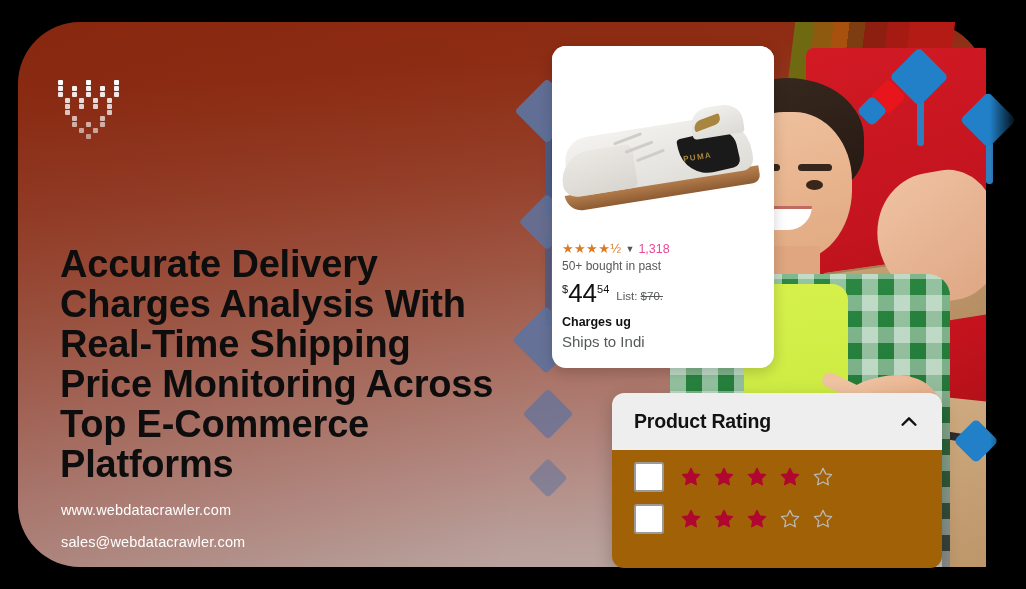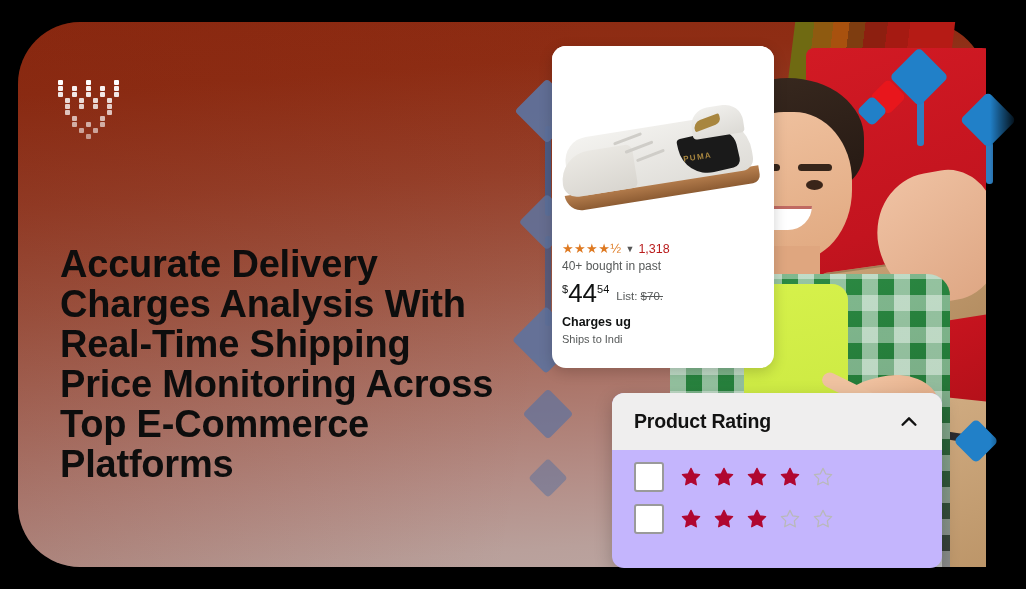--- a/index.html
+++ b/index.html
@@ -76,44 +76,44 @@
   .finger{position:absolute;left:150px;top:304px;width:58px;height:15px;background:#efc2a0;border-radius:9px;transform:rotate(26deg);}
 
   
   .pcard{position:absolute;left:552px;top:46px;width:222px;height:322px;background:#fff;border-radius:14px;box-shadow:0 4px 14px rgba(0,0,0,.18);overflow:hidden;}
   .pcard-img{position:relative;height:190px;background:#fff;}
   .pcard-body{padding:0 10px;}
   .p-title{font-size:13.5px;color:#0f1111;line-height:17px;white-space:nowrap;overflow:hidden;}
   .p-rate{display:flex;align-items:center;gap:4px;margin-top:5px;}
   .p-stars{color:#de7921;font-size:13px;letter-spacing:.4px;}
   .p-chev{font-size:9px;color:#555;}
-  .p-count{font-size:12.5px;color:#b91c1c;}
+  .p-count{font-size:12.5px;color:#ec4899;}
   .p-bought{font-size:12px;color:#565959;margin-top:3px;white-space:nowrap;}
   .p-price{display:flex;align-items:flex-start;margin-top:7px;}
   .p-cur{font-size:11px;color:#0f1111;margin-top:3px;}
   .p-whole{font-size:26px;font-weight:400;color:#0f1111;line-height:26px;}
   .p-frac{font-size:11px;color:#0f1111;margin-top:3px;}
   .p-list{font-size:11.5px;color:#565959;margin:10px 0 0 7px;}
   .p-list s{color:#565959;margin-top:23px;}
   .p-del{font-size:12.5px;color:#0f1111;font-weight:700;margin-top:9px;white-space:nowrap;}
-  .p-ship{font-size:11px;color:#565959;margin-top:4px;white-space:nowrap;}
+  .p-ship{font-size:15px;color:#565959;margin-top:4px;white-space:nowrap;}
 
   
   .shoe{position:absolute;left:6px;top:48px;width:196px;height:104px;transform:rotate(-9deg);}
   .sole{position:absolute;left:0;bottom:0;width:196px;height:17px;background:linear-gradient(180deg,#b98150,#8d5c33);border-radius:0 0 14px 30px;}
   .upper{position:absolute;left:6px;bottom:14px;width:186px;height:58px;background:linear-gradient(170deg,#f4f3f0,#dedcd7);border-radius:24px 40px 12px 18px;}
   .toe{position:absolute;left:0;bottom:14px;width:74px;height:44px;background:linear-gradient(170deg,#eceae5,#d8d5cf);border-radius:34px 8px 6px 16px;}
   .heelblk{position:absolute;right:18px;bottom:17px;width:58px;height:40px;background:#1a1a1a;border-radius:4px 18px 8px 30px;transform:rotate(-4deg);}
   .collar{position:absolute;right:8px;bottom:52px;width:52px;height:30px;background:linear-gradient(170deg,#f2f1ee,#dcdad5);border-radius:18px 18px 4px 4px;}
   .lace{position:absolute;width:30px;height:3px;background:#cfcdc8;border-radius:2px;}
   .pumaword{position:absolute;right:44px;bottom:30px;font-size:8px;letter-spacing:1.4px;color:#a8863f;font-weight:700;}
   .pumacat{position:absolute;right:30px;bottom:62px;width:28px;height:10px;background:#a8863f;border-radius:10px 2px 8px 2px;transform:rotate(-12deg);}
 
   
-  .rpanel{position:absolute;left:612px;top:393px;width:330px;height:175px;background:#c4b5fd;border-radius:12px;box-shadow:0 6px 18px rgba(0,0,0,.22);overflow:hidden;}
+  .rpanel{position:absolute;left:612px;top:393px;width:330px;height:175px;background:#a16207;border-radius:12px;box-shadow:0 6px 18px rgba(0,0,0,.22);overflow:hidden;}
   .rhead{display:flex;align-items:center;justify-content:space-between;height:57px;padding:0 22px;background:#efeeee;}
   .rtitle{font-size:19.5px;font-weight:700;color:#121212;letter-spacing:-.2px;}
   .rchev{width:22px;height:22px;}
   .rrow{display:flex;align-items:center;gap:16px;padding:12px 22px 0;}
   .cbox{width:26px;height:26px;border:2px solid #9a9a9a;border-radius:3px;background:#fff;flex:none;}
   .rstars{display:flex;gap:11px;}
   .rstars svg{width:22px;height:22px;display:block;}
 
   .edge-fade{position:absolute;right:0;top:0;width:36px;height:589px;background:linear-gradient(90deg,rgba(0,0,0,0),#000 78%);}
 </style>
@@ -156,20 +156,24 @@
           <i style="left: 28px; top: 42px; opacity: 0.61;"></i>
           <i style="left: 42px; top: 42px; opacity: 0.61;"></i>
           <i style="left: 21px; top: 48px; opacity: 0.56;"></i>
           <i style="left: 35px; top: 48px; opacity: 0.56;"></i>
           <i style="left: 28px; top: 54px; opacity: 0.51;"></i>
         </div>
     </div>
 
     <div class="headline">Accurate Delivery Charges Analysis With Real-Time Shipping Price Monitoring Across Top E-Commerce Platforms</div>
 
+    <div class="contacts">
+      <div>www.webdatacrawler.com</div>
+      <div>sales@webdatacrawler.com</div>
+    </div>
   </div>
 
   <div class="chain">
     <div class="stem" style="left:37px;top:40px;height:90px;opacity:.95;"></div>
     <div class="stem" style="left:37px;top:150px;height:90px;opacity:.8;"></div>
     <div class="dia" style="left:16px;top:2px;width:46px;height:46px;opacity:.95;"></div>
     <div class="dia" style="left:19px;top:116px;width:40px;height:40px;opacity:.88;"></div>
     <div class="dia" style="left:14px;top:230px;width:48px;height:48px;opacity:.92;"></div>
     <div class="dia" style="left:22px;top:310px;width:36px;height:36px;opacity:.72;"></div>
     <div class="dia" style="left:26px;top:378px;width:28px;height:28px;opacity:.55;"></div>
@@ -226,21 +230,21 @@
         <div class="pumaword">PUMA</div>
         <div class="pumacat"></div>
       </div>
     </div>
     <div class="pcard-body">
       <div class="p-rate">
         <span class="p-stars">★★★★½</span>
         <span class="p-chev">▼</span>
         <span class="p-count">1,318</span>
       </div>
-      <div class="p-bought">40+ bought in past</div>
+      <div class="p-bought">50+ bought in past</div>
       <div class="p-price">
         <span class="p-cur">$</span>
         <span class="p-whole">44</span>
         <span class="p-frac">54</span>
         <span class="p-list"><span>List:</span> <s>$70.</s></span>
       </div>
       <div class="p-del">Charges          ug</div>
       <div class="p-ship">Ships to Indi</div>
     </div>
   </div>

